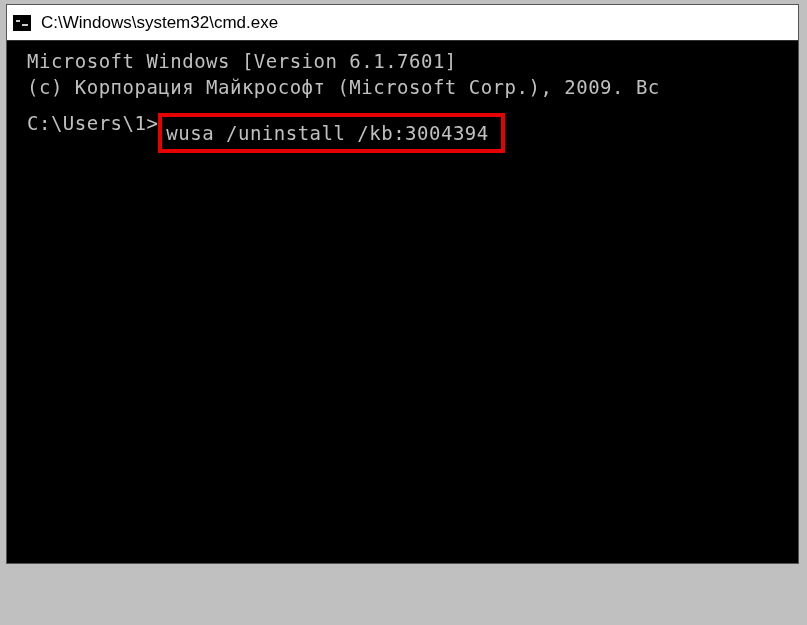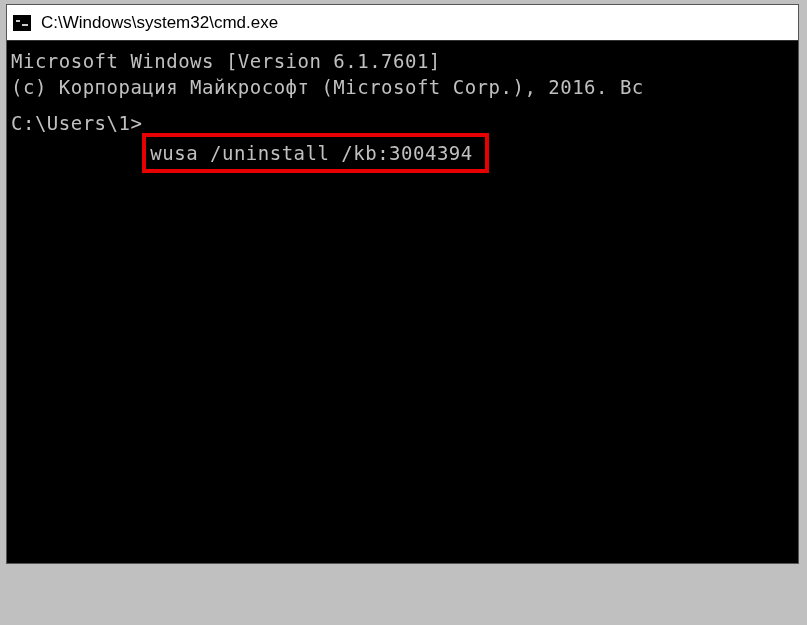--- a/index.html
+++ b/index.html
@@ -61,57 +61,56 @@
       height: 2px;
       background: #ccc;
     }
     .titlebar-text {
       font-family: 'Segoe UI', Tahoma, sans-serif;
       font-size: 17px;
       color: #000;
     }
     .console {
       background: #000;
-      padding: 10px 6px 6px 4px;
+      padding: 10px 6px 6px 20px;
       font-size: 19px;
       line-height: 1.15;
       color: #c0c0c0;
       font-family: 'Consolas', 'Lucida Console', monospace;
       letter-spacing: 0.5px;
       white-space: nowrap;
       overflow: hidden;
     }
     .console-line {
       display: block;
     }
     .prompt-line {
       margin-top: 14px;
       display: flex;
       align-items: flex-start;
     }
     .highlight-box {
       border: 4px solid #e60000;
       padding: 6px 12px 4px 4px;
       display: inline-block;
-      margin-top: 20px;
     }
     .gap {
       height: 4px;
     }
   </style>
 </head>
 <body>
 
 <div class="window">
   <div class="titlebar">
     <div class="titlebar-icon"></div>
     <span class="titlebar-text">C:\Windows\system32\cmd.exe</span>
   </div>
   <div class="console">
     <span class="console-line">Microsoft Windows [Version 6.1.7601]</span>
     <div class="gap"></div>
-    <span class="console-line">(c) Корпорация Майкрософт (Microsoft Corp.), 2016. Вс</span>
+    <span class="console-line">(c) Корпорация Майкрософт (Microsoft Corp.), 2009. Вс</span>
     <div class="prompt-line">
       <span>C:\Users\1&gt;</span>
         <span class="highlight-box"><span>wusa /uninstall /kb:3004394</span></span>
     </div>
   </div>
 </div>
 
 </body></html>

